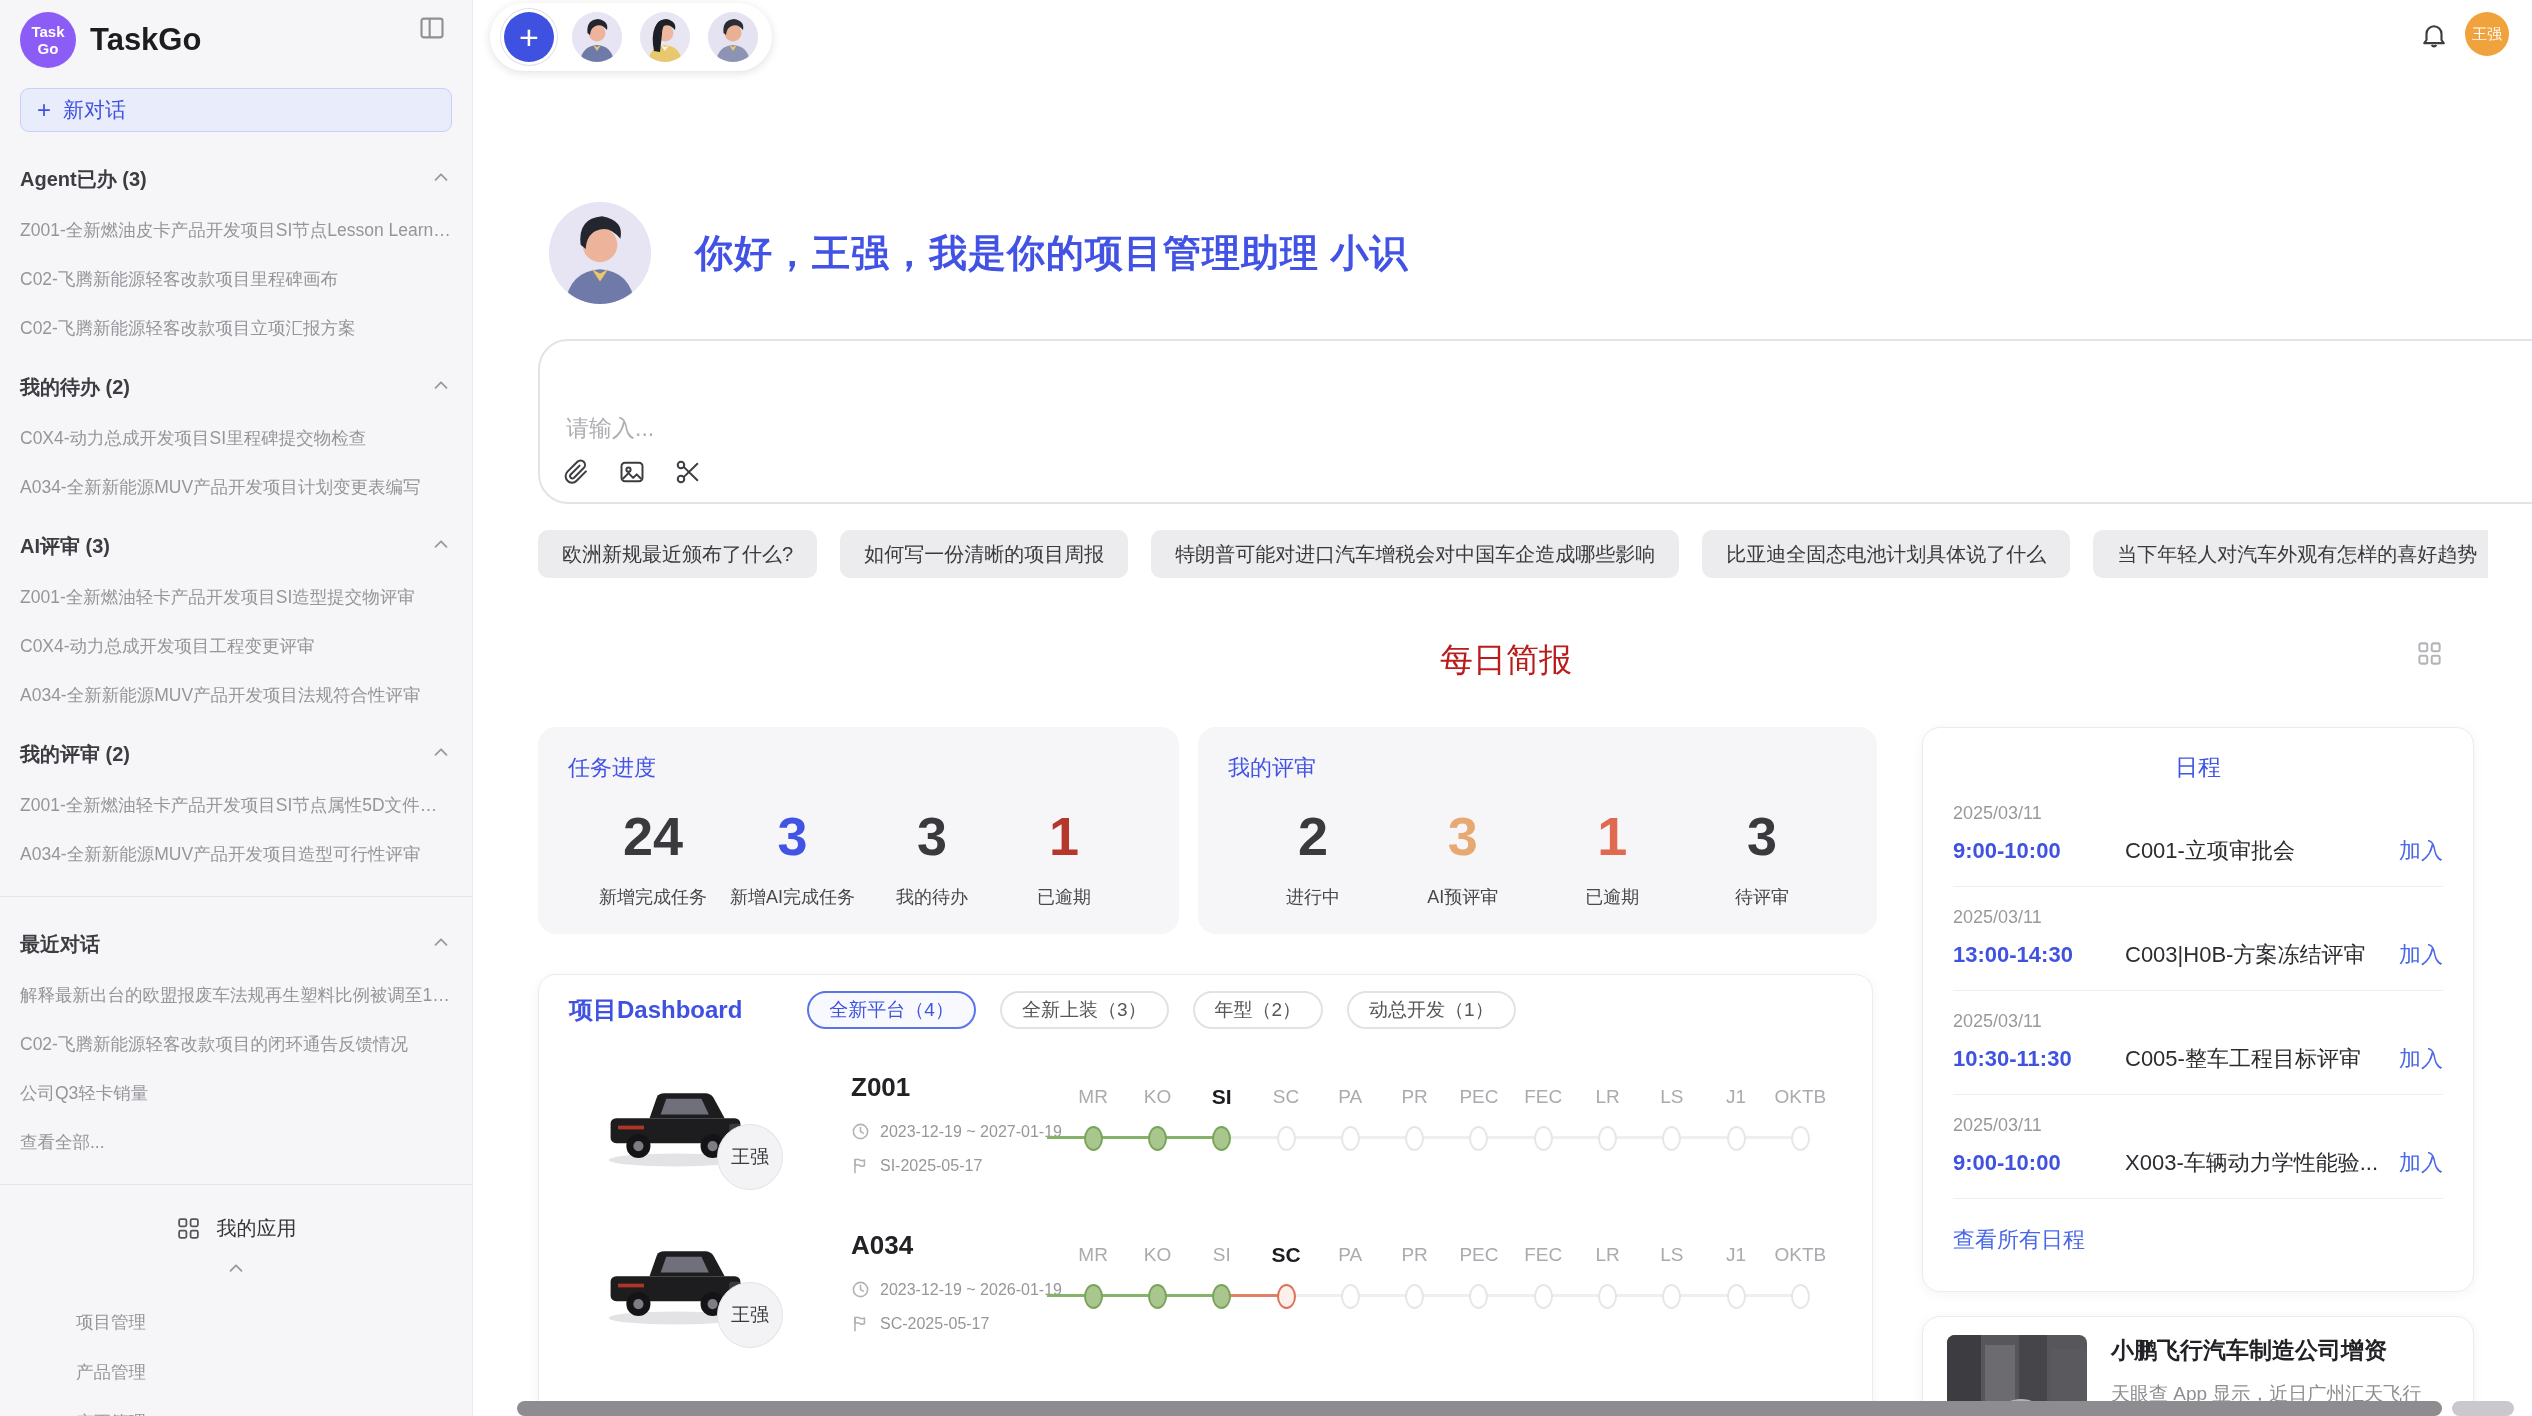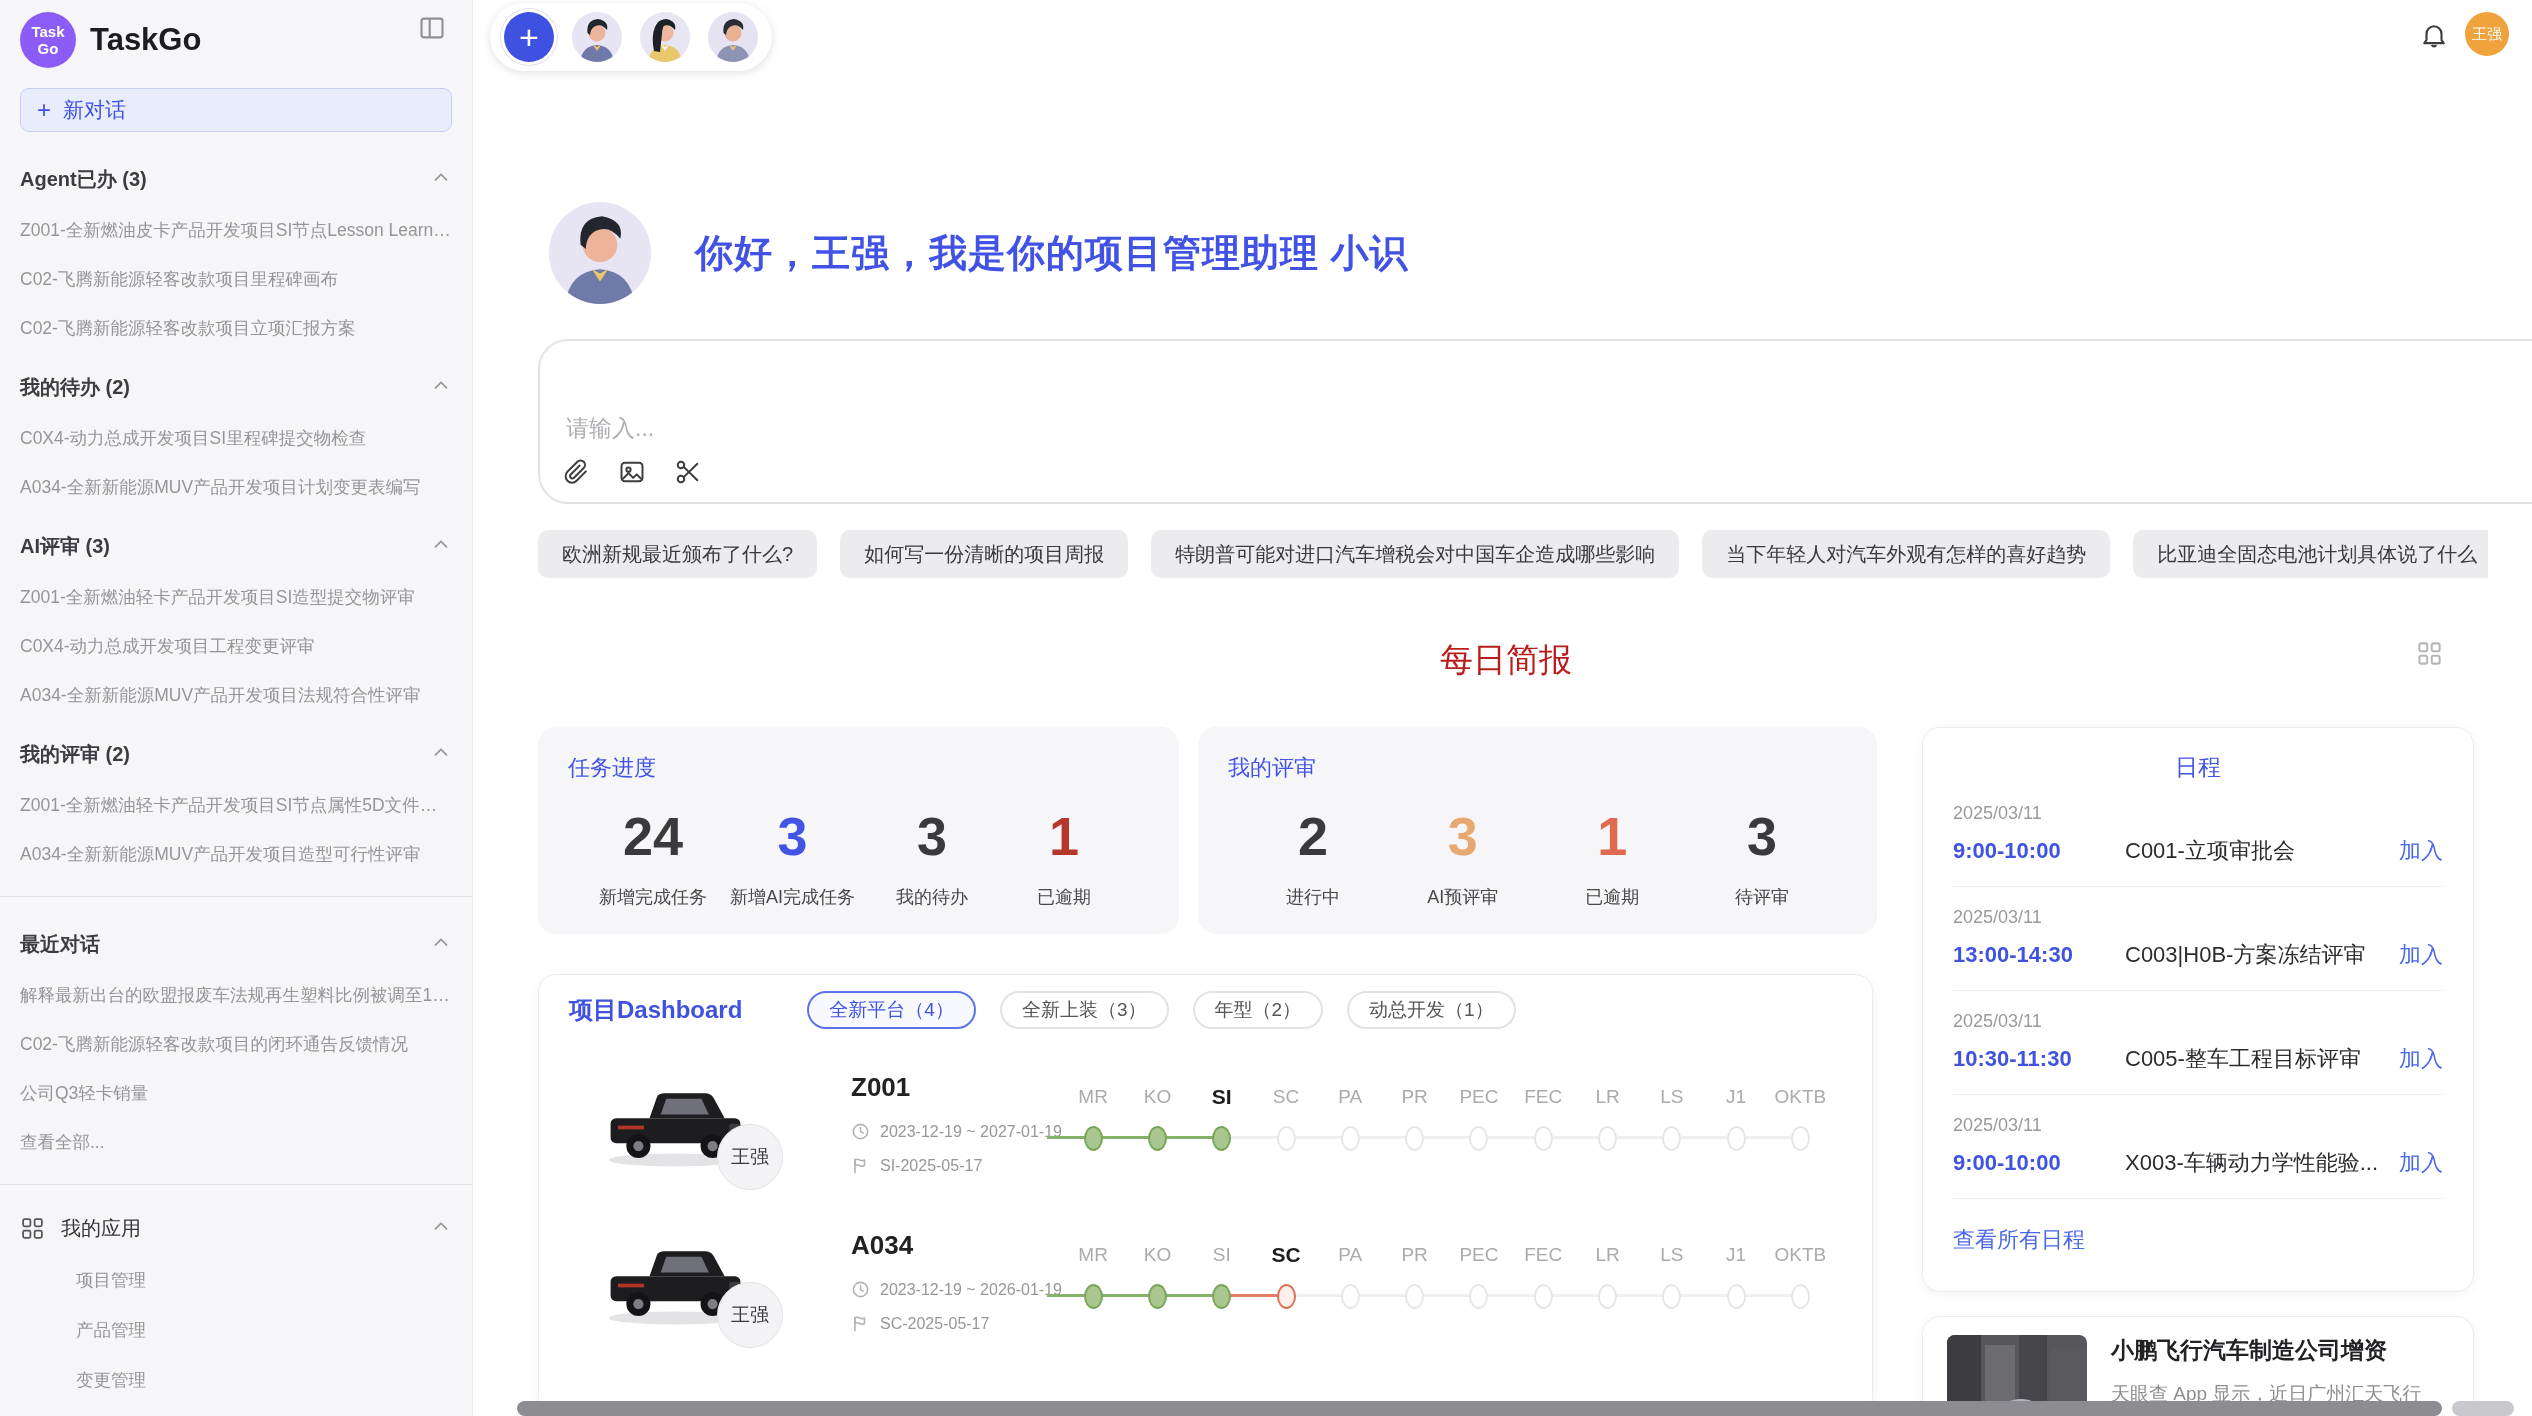--- a/index.html
+++ b/index.html
@@ -18,21 +18,21 @@
   .panel-ico { position:absolute; right:6px; top:14px; cursor:pointer; }
   .new-chat { margin-top:20px; width:100%; height:44px; background:#e9ecfa; border:1px solid #c7cff5;
     border-radius:9px; color:#3f51e0; font-size:21px; display:flex; align-items:center; gap:12px;
     padding:0 16px; cursor:pointer; font-family:inherit; }
   .new-chat .pl { font-size:24px; line-height:20px; }
   .sec-h { margin-top:34px; display:flex; align-items:center; justify-content:space-between; }
   .sec-t { font-size:20px; font-weight:bold; color:#3c3c42; }
   .sec-i { margin-top:25px; font-size:17.5px; color:#95959a; white-space:nowrap; overflow:hidden;
     text-overflow:ellipsis; cursor:pointer; }
   .sb-hr { border:none; border-top:1px solid #e4e4e7; margin:30px -20px 0; }
-  .sb-row { display:flex; align-items:center; gap:16px; margin-top:30px; cursor:pointer; }
+  .sb-row { display:flex; align-items:center; gap:16px; margin-top:30px; cursor:pointer;flex-direction:column; }
   .sb-row .lbl { font-size:20px; color:#35353a; }
   .sb-row.hdr { justify-content:space-between; }
   .sb-row .left { display:flex; align-items:center; gap:16px; }
   .sb-sub { margin:26px 0 0 56px; font-size:17.5px; color:#95959a; cursor:pointer; }
 
   
   .top-pill { position:absolute; left:490px; top:3px; height:68px; background:#fff; border-radius:40px;
     box-shadow:0 2px 10px rgba(0,0,0,.12); display:flex; align-items:center; gap:18px; padding:0 14px; }
   .plus-btn { width:50px; height:50px; border-radius:50%; background:#3f51e0; color:#fff; font-size:34px;
     display:flex; align-items:center; justify-content:center; cursor:pointer;
@@ -319,22 +319,22 @@
             <path d="M21 3l-7 18-3.5-7.5L3 10z"></path>
           </svg>
         </span>
     </div>
   </div>
 
   <div class="chips" id="chips">
       <button class="chip">欧洲新规最近颁布了什么?</button>
       <button class="chip">如何写一份清晰的项目周报</button>
       <button class="chip">特朗普可能对进口汽车增税会对中国车企造成哪些影响</button>
+      <button class="chip">比亚迪全固态电池计划具体说了什么</button>
       <button class="chip">当下年轻人对汽车外观有怎样的喜好趋势</button>
-      <button class="chip">比亚迪全固态电池计划具体说了什么</button>
     </div>
 
   <div class="brief-title">每日简报</div>
   <span class="brief-grid">
     <svg class="ico" width="27" height="27" viewBox="0 0 24 24" fill="none" stroke="#b5b5b9" stroke-width="1.8">
       <rect x="3" y="3" width="7" height="7" rx="1.5"></rect>
         <rect x="14" y="3" width="7" height="7" rx="1.5"></rect>
       <rect x="3" y="14" width="7" height="7" rx="1.5"></rect>
         <rect x="14" y="14" width="7" height="7" rx="1.5"></rect>
       </svg>

